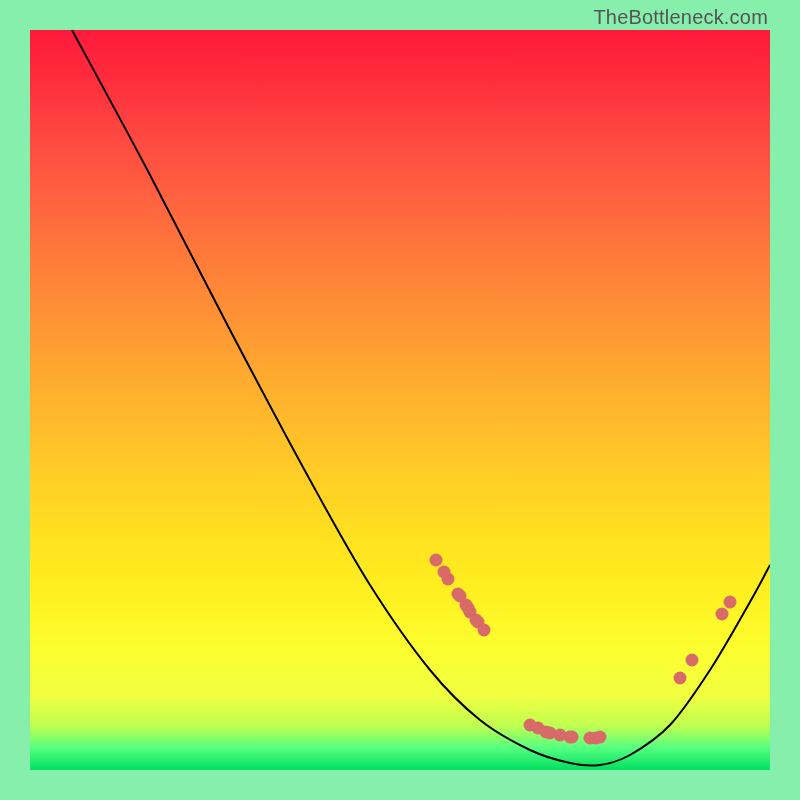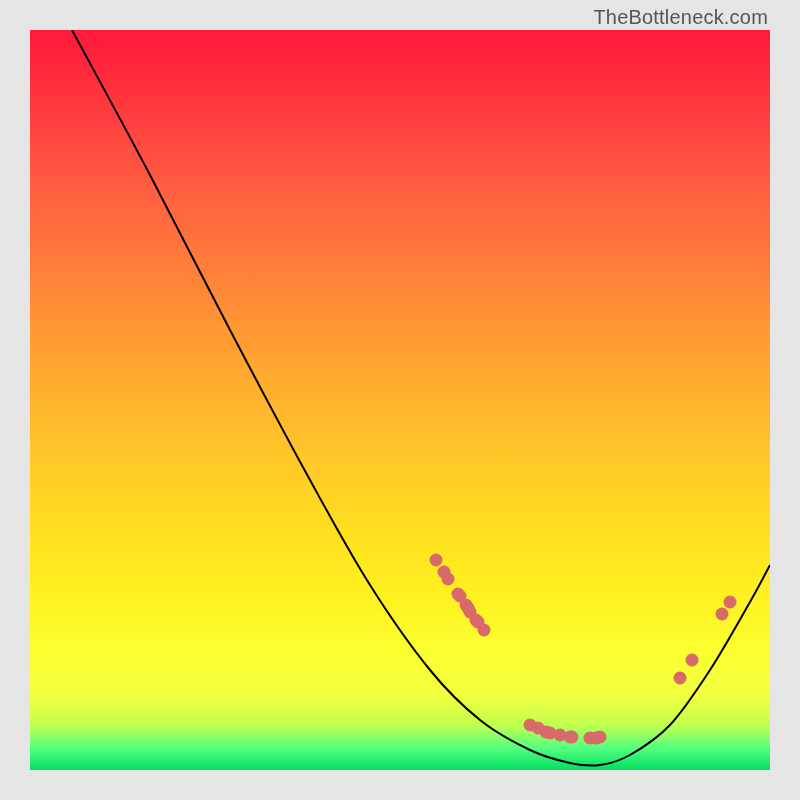--- a/index.html
+++ b/index.html
@@ -1,17 +1,17 @@
 <!DOCTYPE html>
 <html><head>
 <meta charset="utf-8">
 <style>
   * { margin: 0; padding: 0; box-sizing: border-box; }
   body { background: #000; width: 800px; height: 800px; position: relative; font-family: Arial, sans-serif; }
-  .outer { width: 800px; height: 800px; background: #e5e5e5; position: relative; }
+  .outer { width: 800px; height: 800px; background: #86efac; position: relative; }
   .plot-area {
     position: absolute;
     left: 30px;
     top: 30px;
     width: 740px;
     height: 740px;
     overflow: hidden;
   }
   .gradient-bg {
     position: absolute;

